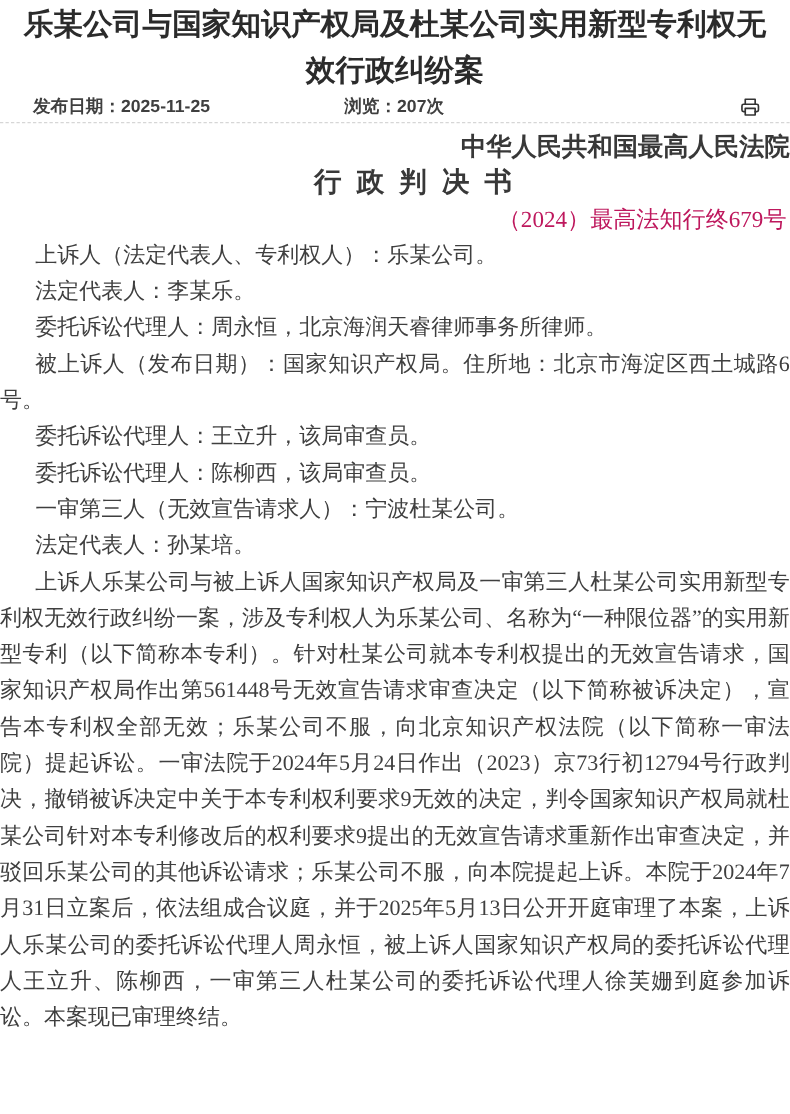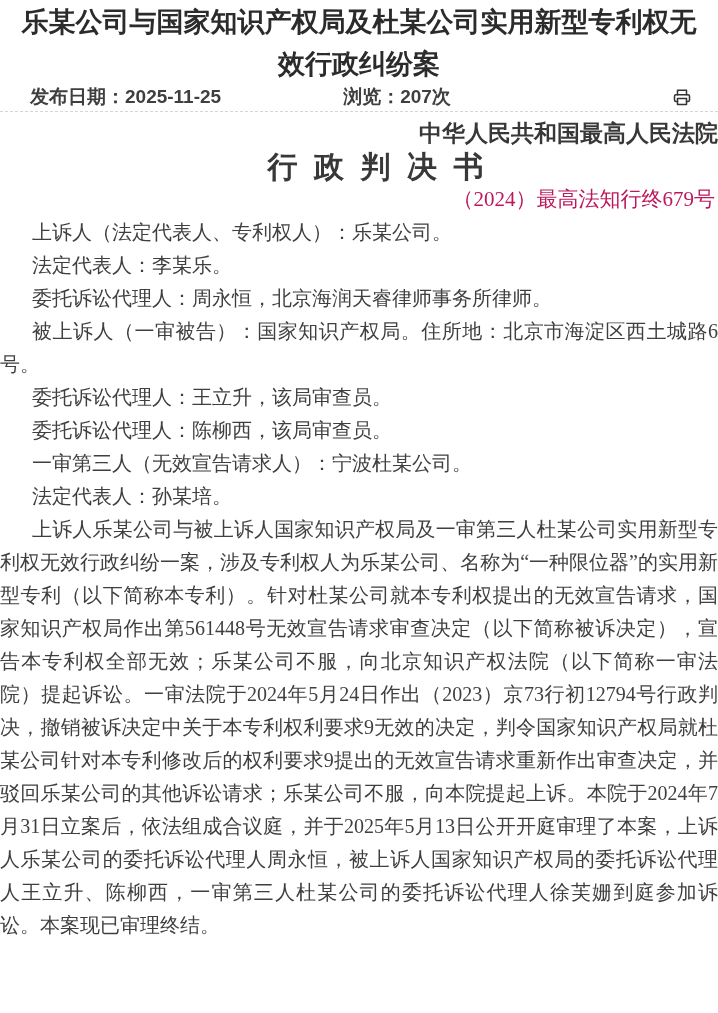--- a/index.html
+++ b/index.html
@@ -23,21 +23,21 @@
     text-align: center;
     font-family: "Liberation Sans", "DejaVu Sans", sans-serif;
   }
 
   .meta-row {
     display: flex;
     align-items: center;
     height: 20px;
     margin-top: 2px;
     padding: 0 26px 0 30px;
-    font-size: 19px;
+    font-size: 16px;
     font-weight: 600;
     color: #3f3f3f;
   }
   .meta-item { white-space: nowrap; }
   .meta-views { margin-left: 122px; }
   .print-btn {
     margin-left: auto;
     width: 20px;
     height: 20px;
     padding: 0;
@@ -66,21 +66,21 @@
   .doc-court {
     margin: 0;
     font-size: 23px;
     line-height: 33px;
     font-weight: 700;
     color: #383838;
     text-align: right;
   }
   .doc-type {
     margin: 0;
-    font-size: 30px;
+    font-size: 25px;
     line-height: 33px;
     font-weight: 700;
     color: #383838;
     text-align: center;
     letter-spacing: 0.55em;
     text-indent: 0.55em;
     padding-left: 33px;
   }
   .case-no {
     margin: 0;
@@ -125,21 +125,21 @@
   <hr class="divider">
 
   <div class="doc">
     <h2 class="doc-court">中华人民共和国最高人民法院</h2>
     <h3 class="doc-type">行政判决书</h3>
     <p class="case-no">（2024）最高法知行终679号</p>
 
     <p class="para">上诉人（法定代表人、专利权人）：乐某公司。</p>
     <p class="para">法定代表人：李某乐。</p>
     <p class="para">委托诉讼代理人：周永恒，北京海润天睿律师事务所律师。</p>
-    <p class="para">被上诉人（一审被告）：国家知识产权局。住所地：北京市海淀区西土城路6号。</p>
+    <p class="para">被上诉人（发布日期）：国家知识产权局。住所地：北京市海淀区西土城路6号。</p>
     <p class="para">委托诉讼代理人：王立升，该局审查员。</p>
     <p class="para">委托诉讼代理人：陈柳西，该局审查员。</p>
     <p class="para">一审第三人（无效宣告请求人）：宁波杜某公司。</p>
     <p class="para">法定代表人：孙某培。</p>
     <p class="para">上诉人乐某公司与被上诉人国家知识产权局及一审第三人杜某公司实用新型专利权无效行政纠纷一案，涉及专利权人为乐某公司、名称为“一种限位器”的实用新型专利（以下简称本专利）。针对杜某公司就本专利权提出的无效宣告请求，国家知识产权局作出第561448号无效宣告请求审查决定（以下简称被诉决定），宣告本专利权全部无效；乐某公司不服，向北京知识产权法院（以下简称一审法院）提起诉讼。一审法院于2024年5月24日作出（2023）京73行初12794号行政判决，撤销被诉决定中关于本专利权利要求9无效的决定，判令国家知识产权局就杜某公司针对本专利修改后的权利要求9提出的无效宣告请求重新作出审查决定，并驳回乐某公司的其他诉讼请求；乐某公司不服，向本院提起上诉。本院于2024年7月31日立案后，依法组成合议庭，并于2025年5月13日公开开庭审理了本案，上诉人乐某公司的委托诉讼代理人周永恒，被上诉人国家知识产权局的委托诉讼代理人王立升、陈柳西，一审第三人杜某公司的委托诉讼代理人徐芙姗到庭参加诉讼。本案现已审理终结。</p>
   </div>
 
 </div>
 
 </body></html>

